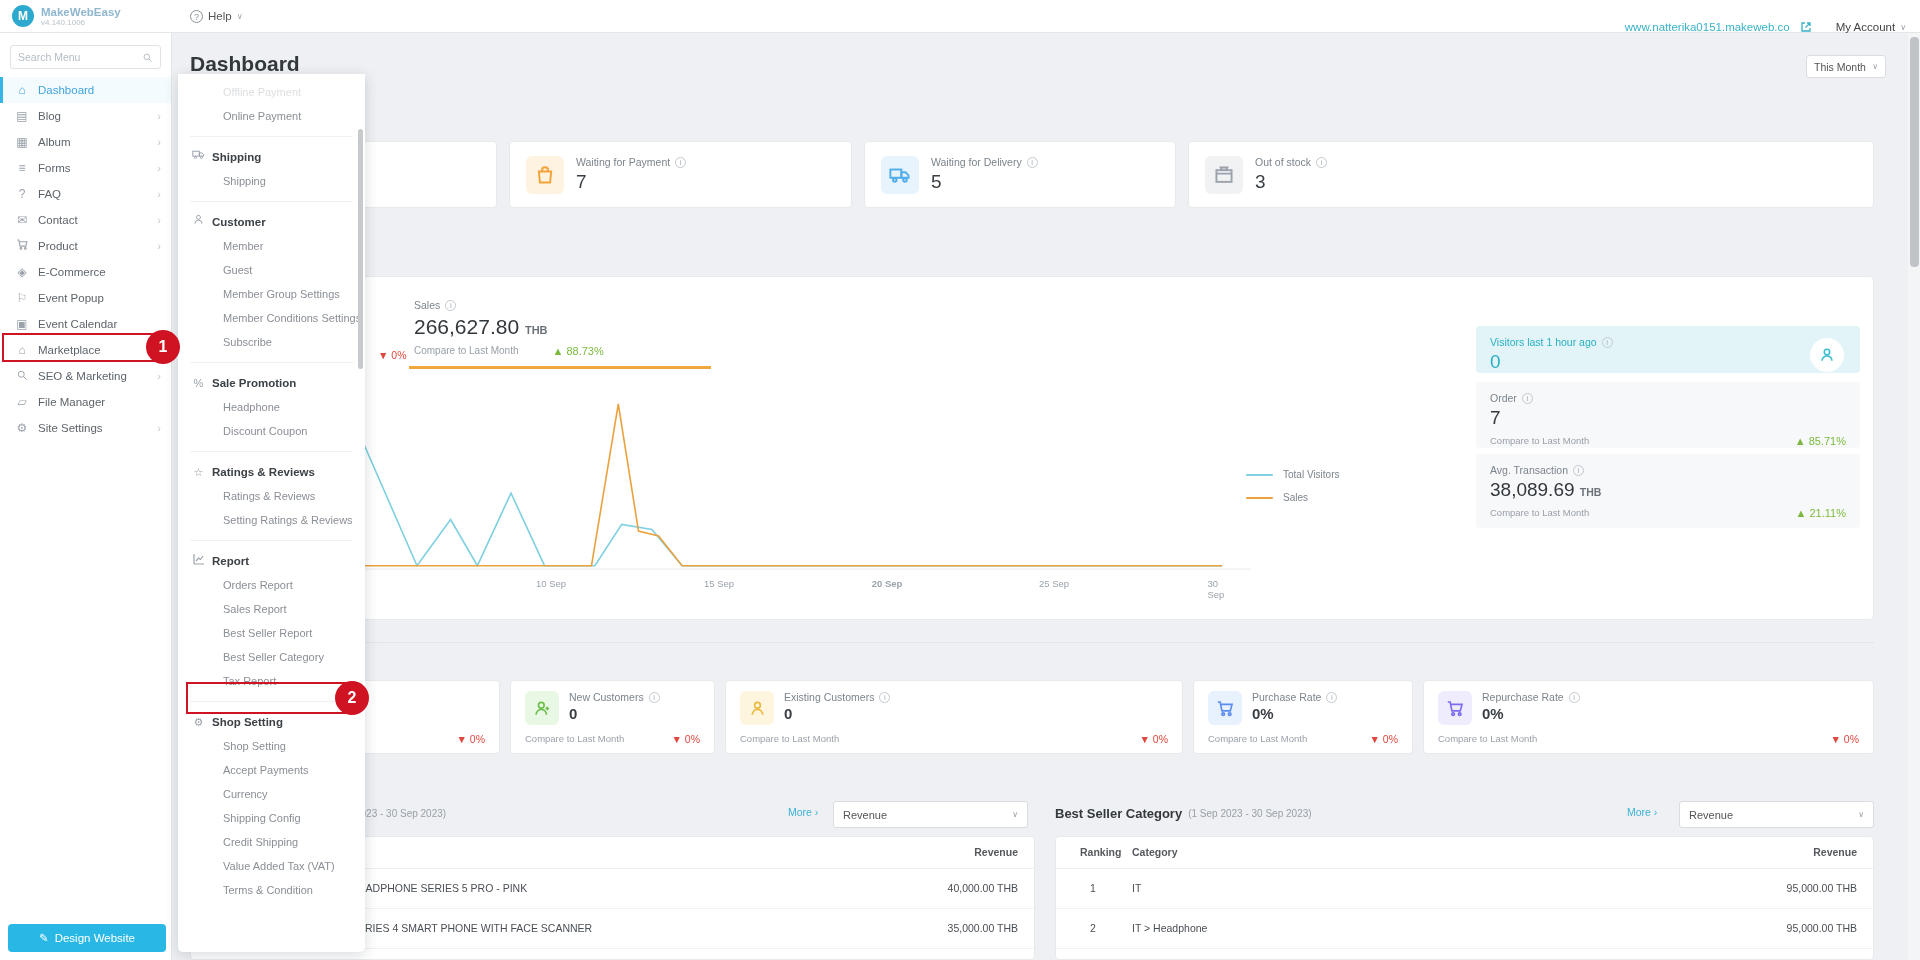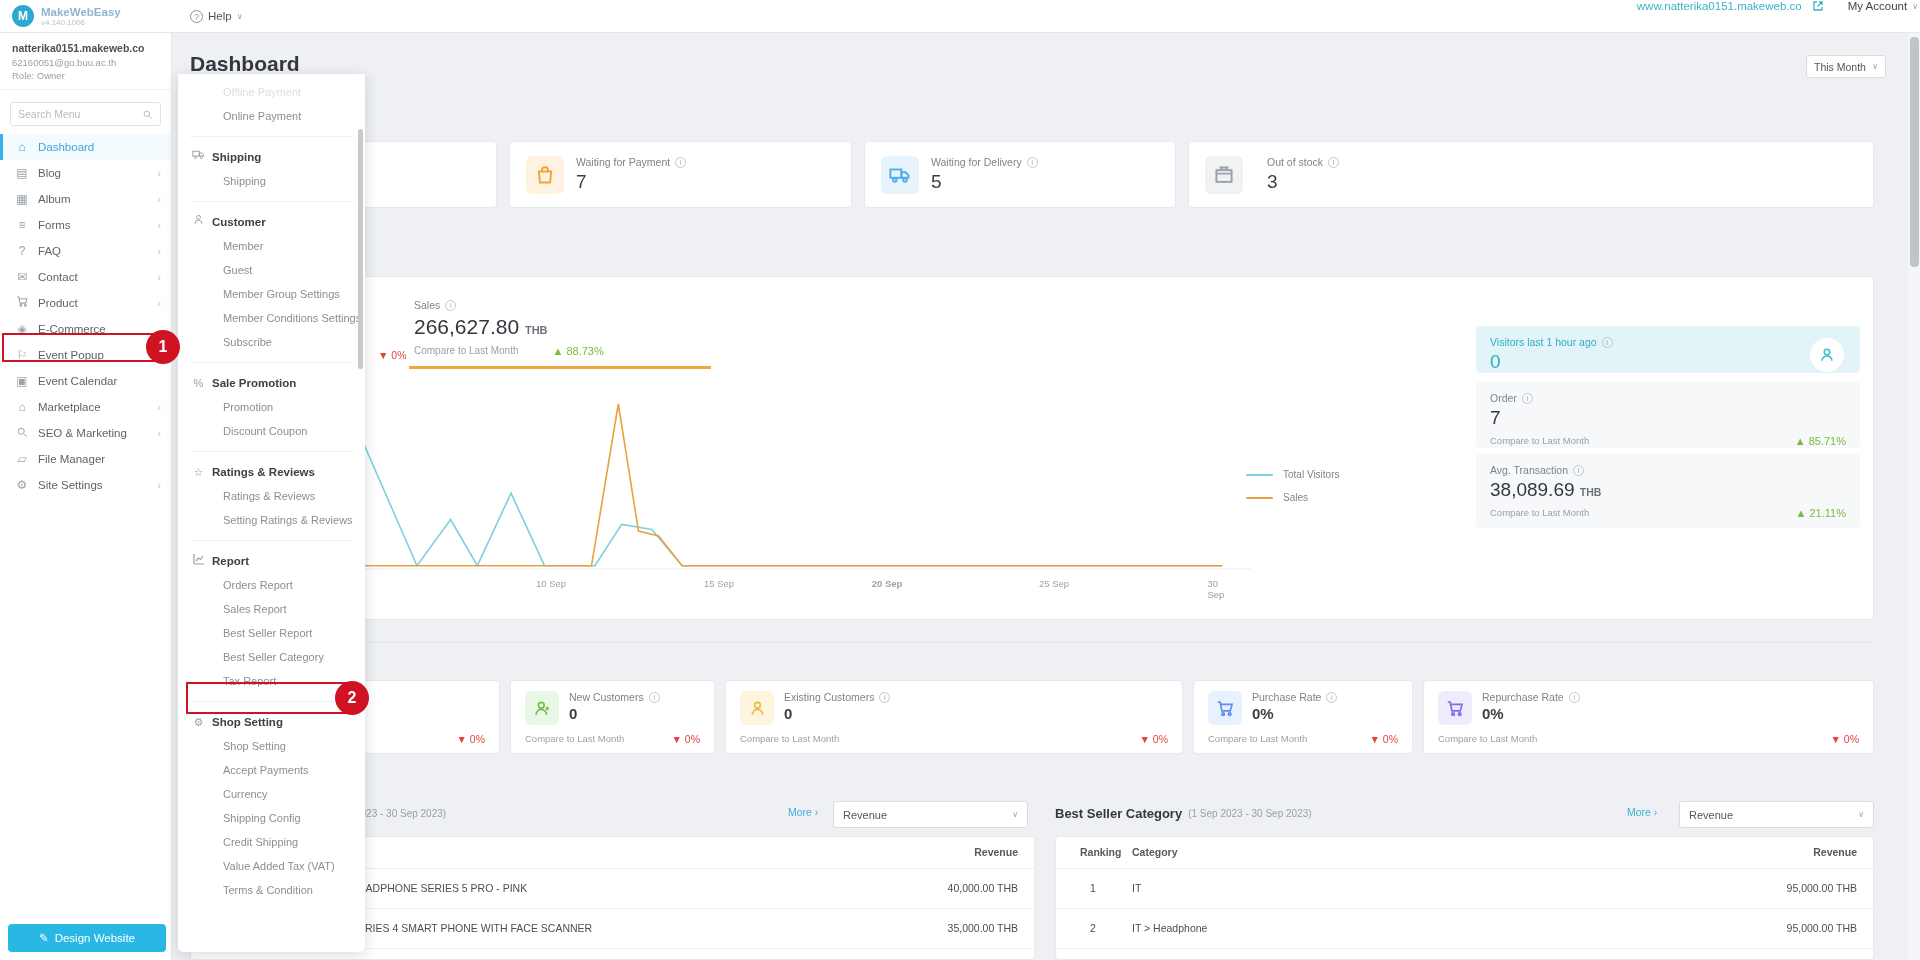--- a/index.html
+++ b/index.html
@@ -9,21 +9,21 @@
 
   
   header { position:absolute; top:0; left:0; width:1920px; height:33px; background:#fff; border-bottom:1px solid #e4e6e8; z-index:6; display:flex; align-items:center; }
   .logo-wrap { display:flex; align-items:center; gap:7px; padding-left:12px; width:172px; }
   .logo-circle { width:22px; height:22px; border-radius:50%; background:#2da9cf; color:#fff; font-size:12px; font-weight:bold; text-align:center; line-height:22px; }
   .logo-text { font-size:11.5px; color:#8fb6cf; font-weight:bold; line-height:12px; }
   .logo-ver { font-size:8px; color:#b9c2c9; }
   .help { display:flex; align-items:center; gap:5px; font-size:11.5px; color:#555; margin-left:18px; cursor:pointer; }
   .qicon { display:inline-block; width:13px; height:13px; border:1px solid #8a939c; border-radius:50%; font-size:9px; line-height:12px; text-align:center; color:#8a939c; }
   .chev { font-size:8px; color:#98a0a8; }
-  .header-right { position:absolute; right:2px; top:0; height:33px; display:flex; align-items:flex-start; gap:10px; }
+  .header-right { position:absolute; right:14px; top:0; height:33px; display:flex; align-items:flex-end; gap:10px; }
   .site-link { color:#39b3c6; font-size:11.5px; text-decoration:none; }
   .ext-ic { width:12px; height:12px; stroke:#39b3c6; fill:none; stroke-width:1.3; }
   .account { font-size:11.5px; color:#444; display:flex; gap:5px; align-items:center; cursor:pointer; margin-left:14px; }
 
   
   aside { position:absolute; top:33px; left:0; width:172px; height:927px; background:#fff; border-right:1px solid #e4e6e8; z-index:5; }
   .acct { padding:9px 12px 8px 12px; border-bottom:1px solid #eef0f2; }
   .acct-domain { font-size:10.5px; font-weight:bold; color:#4a4f55; }
   .acct-email { font-size:9.5px; color:#98a0a8; margin-top:3px; }
   .acct-role { font-size:9.5px; color:#98a0a8; margin-top:2px; }
@@ -183,25 +183,20 @@
           <use href="#i-ext"></use>
         </svg>
       <div class="account">
         <span>My Account</span>
         <span class="chev">∨</span>
       </div>
     </div>
   </header>
 
   <aside>
-    <div class="acct">
-      <div class="acct-domain">natterika0151.makeweb.co</div>
-      <div class="acct-email">62160051@go.buu.ac.th</div>
-      <div class="acct-role">Role: Owner</div>
-    </div>
     <div class="search-box">
       <input placeholder="Search Menu" style="">
       <svg class="mag">
           <use href="#i-mag"></use>
         </svg>
     </div>
     <ul class="nav">
       <li class="nav-item active">
           <span class="nicon">⌂</span>
           <span>Dashboard</span>
@@ -307,21 +302,21 @@
           </svg>
         </div>
       <div>
           <div class="slabel">
             <span>Waiting for Delivery</span>
             <i class="info">i</i>
           </div>
       <div class="sval">5</div>
         </div>
     </div>
-    <div class="card" style="left:1016px;top:108px;width:686px;height:67px;display:flex;gap:24px;align-items:center;padding:0 16px;">
+    <div class="card" style="left:1016px;top:108px;width:686px;height:67px;display:flex;gap:12px;align-items:center;padding:0 16px;">
       <div class="sc-ic" style="background:#f1f2f4;">
           <svg style="stroke:#9aa2ab">
             <use href="#i-box"></use>
           </svg>
         </div>
       <div>
           <div class="slabel">
             <span>Out of stock</span>
             <i class="info">i</i>
           </div>
@@ -571,21 +566,21 @@
       <div class="sm-item">Guest</div>
       <div class="sm-item">Member Group Settings</div>
       <div class="sm-item">Member Conditions Settings</div>
       <div class="sm-item">Subscribe</div>
       <div class="sm-div"></div>
 
       <div class="sm-sec">
           <span class="sic">%</span>
           <span>Sale Promotion</span>
         </div>
-      <div class="sm-item">Promotion</div>
+      <div class="sm-item">Headphone</div>
       <div class="sm-item">Discount Coupon</div>
       <div class="sm-div"></div>
 
       <div class="sm-sec">
           <span class="sic">☆</span>
           <span>Ratings &amp; Reviews</span>
         </div>
       <div class="sm-item">Ratings &amp; Reviews</div>
       <div class="sm-item">Setting Ratings &amp; Reviews</div>
       <div class="sm-div"></div>

